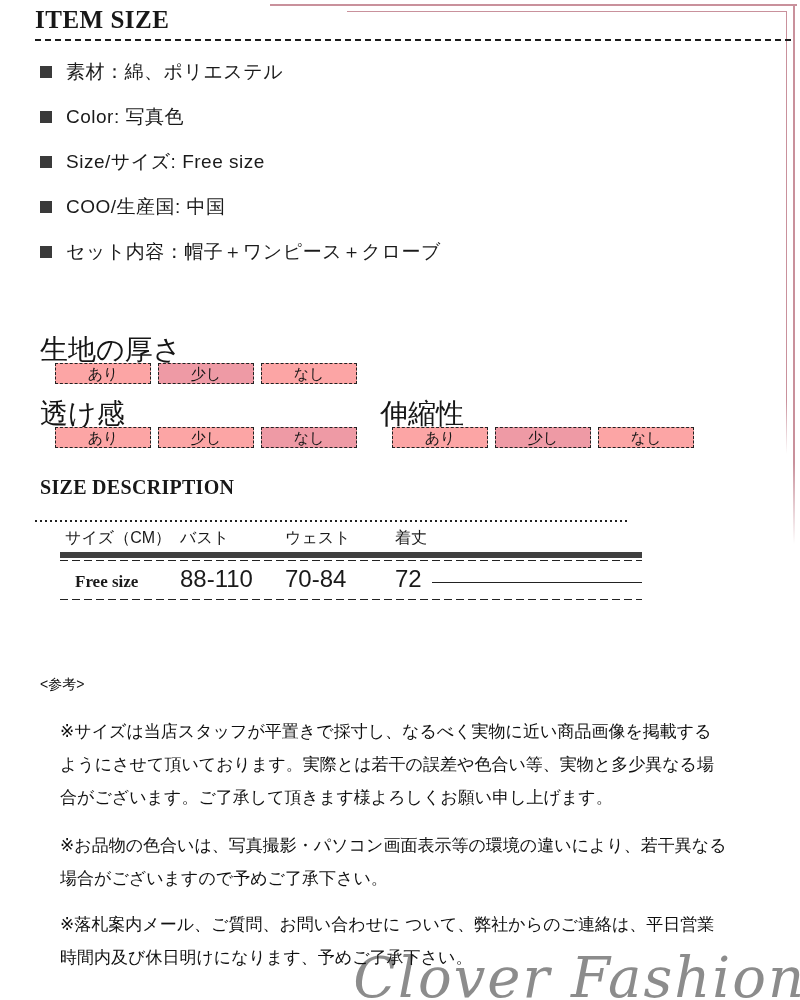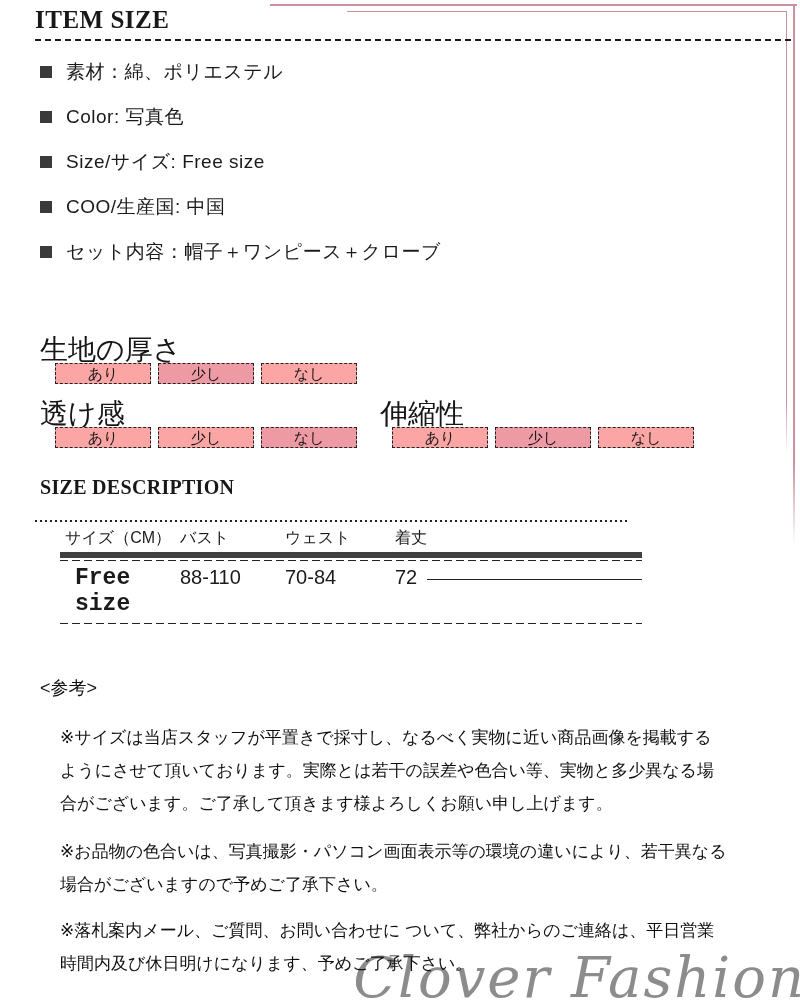--- a/index.html
+++ b/index.html
@@ -63,26 +63,26 @@
   .t-head { font-size: 16px; padding-bottom: 3px; border-bottom: 6px solid #404040; }
   .t-c1 { width: 120px; padding-left: 5px; }
   .t-c2 { width: 105px; }
   .t-c3 { width: 110px; }
   .t-c4 { flex: 1; display: flex; align-items: baseline; }
   .t-dash {
     height: 1px; margin-top: 2px;
     background: repeating-linear-gradient(90deg, #222 0 8px, transparent 8px 12px);
   }
   .t-data { margin-top: 4px; padding-bottom: 4px; }
-  .t-data .t-c1 { font-family: Liberation Mono, monospace; font-weight: bold; font-size: 23px; padding-left: 15px; }
-  .t-num { font-size: 20px; }
+  .t-data .t-c1 { font-family: Liberation Serif, serif; font-weight: bold; font-size: 17px; padding-left: 15px; }
+  .t-num { font-size: 24px; }
   .t-tail { flex: 1; border-bottom: 1px solid #222; margin-left: 10px; transform: translateY(-4px); }
 
   .notes { position: absolute; left: 40px; top: 676px; width: 700px; z-index: 2; }
-  .notes-heading { font-size: 18px; color: #111; }
+  .notes-heading { font-size: 14px; color: #111; }
   .note-para { margin-left: 20px; width: 668px; font-size: 17px; line-height: 33px; color: #101010; }
   .p1 { margin-top: 21px; }
   .p2 { margin-top: 15px; }
   .p3 { margin-top: 13px; }
 
   .watermark {
     position: absolute; right: -6px; bottom: -10px; z-index: 1;
     font-family: "DejaVu Serif", serif; font-style: italic;
     font-size: 56px; color: #8c8c8c; white-space: nowrap; letter-spacing: 2px;
   }

